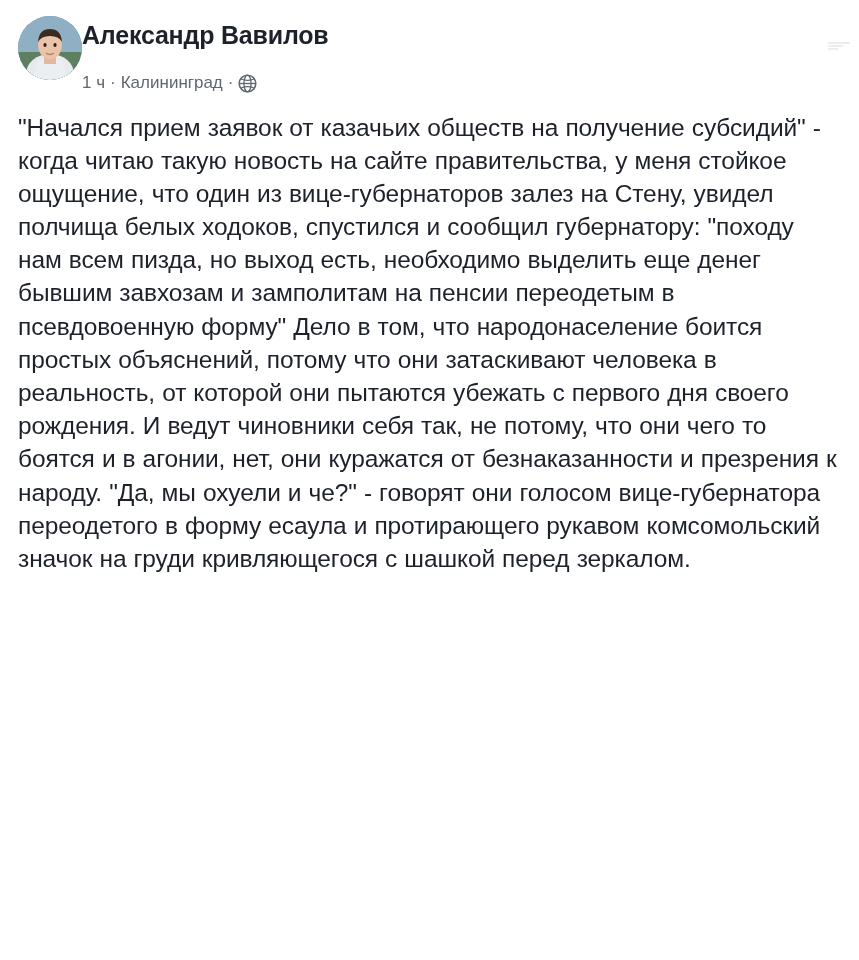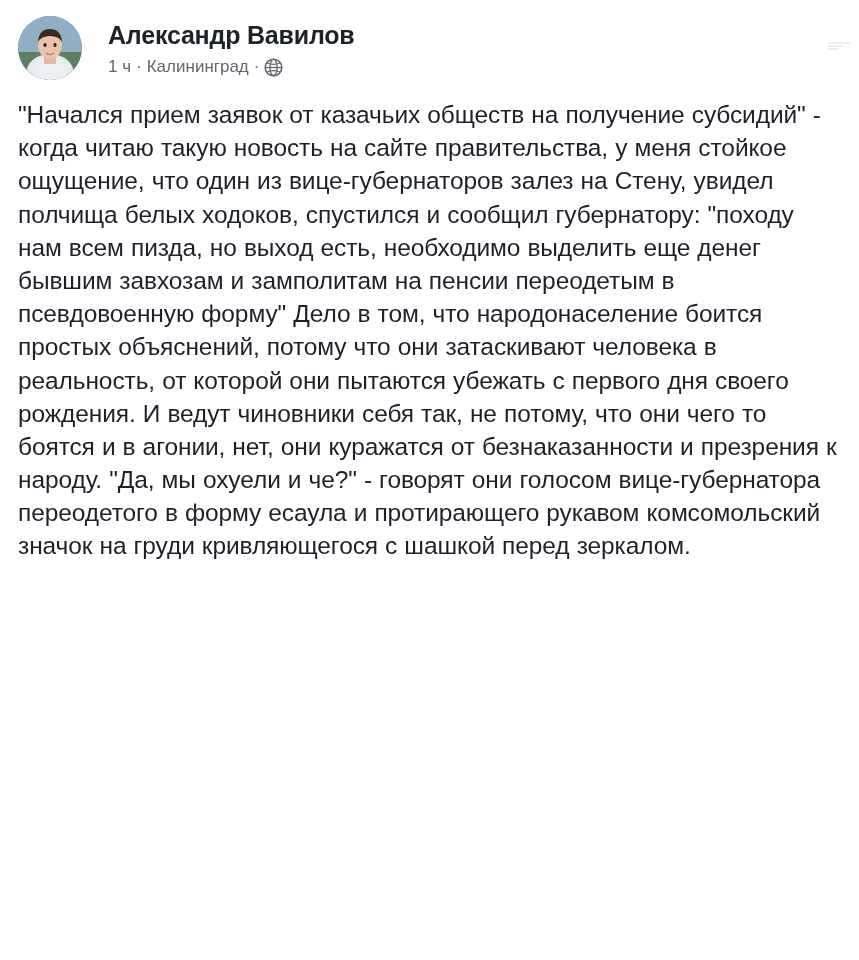--- a/index.html
+++ b/index.html
@@ -17,21 +17,21 @@
   }
   .post {
     width: 859px;
     height: 960px;
     background: #ffffff;
     padding: 14px 18px 0 18px;
   }
   .post-header {
     display: flex;
     align-items: flex-start;
-    gap: 26px;
+    gap: 0;
     padding: 2px 0 6px 0;
   }
   .avatar {
     width: 64px;
     height: 64px;
     border-radius: 50%;
     flex: 0 0 64px;
     overflow: hidden;
     position: relative;
     background: #6b8fa8;
@@ -47,21 +47,21 @@
     font-size: 25px;
     font-weight: bold;
     color: #1d2129;
     letter-spacing: -0.2px;
     line-height: 1.1;
   }
   .meta-row {
     display: flex;
     align-items: center;
     gap: 5px;
-    margin-top: 7px;
+    margin-top: 23px;
     font-size: 17px;
     color: #616770;
   }
   .meta-row .sep { color: #616770; }
   .globe-icon {
     display: inline-flex;
     align-items: center;
     justify-content: center;
     width: 19px;
     height: 19px;

